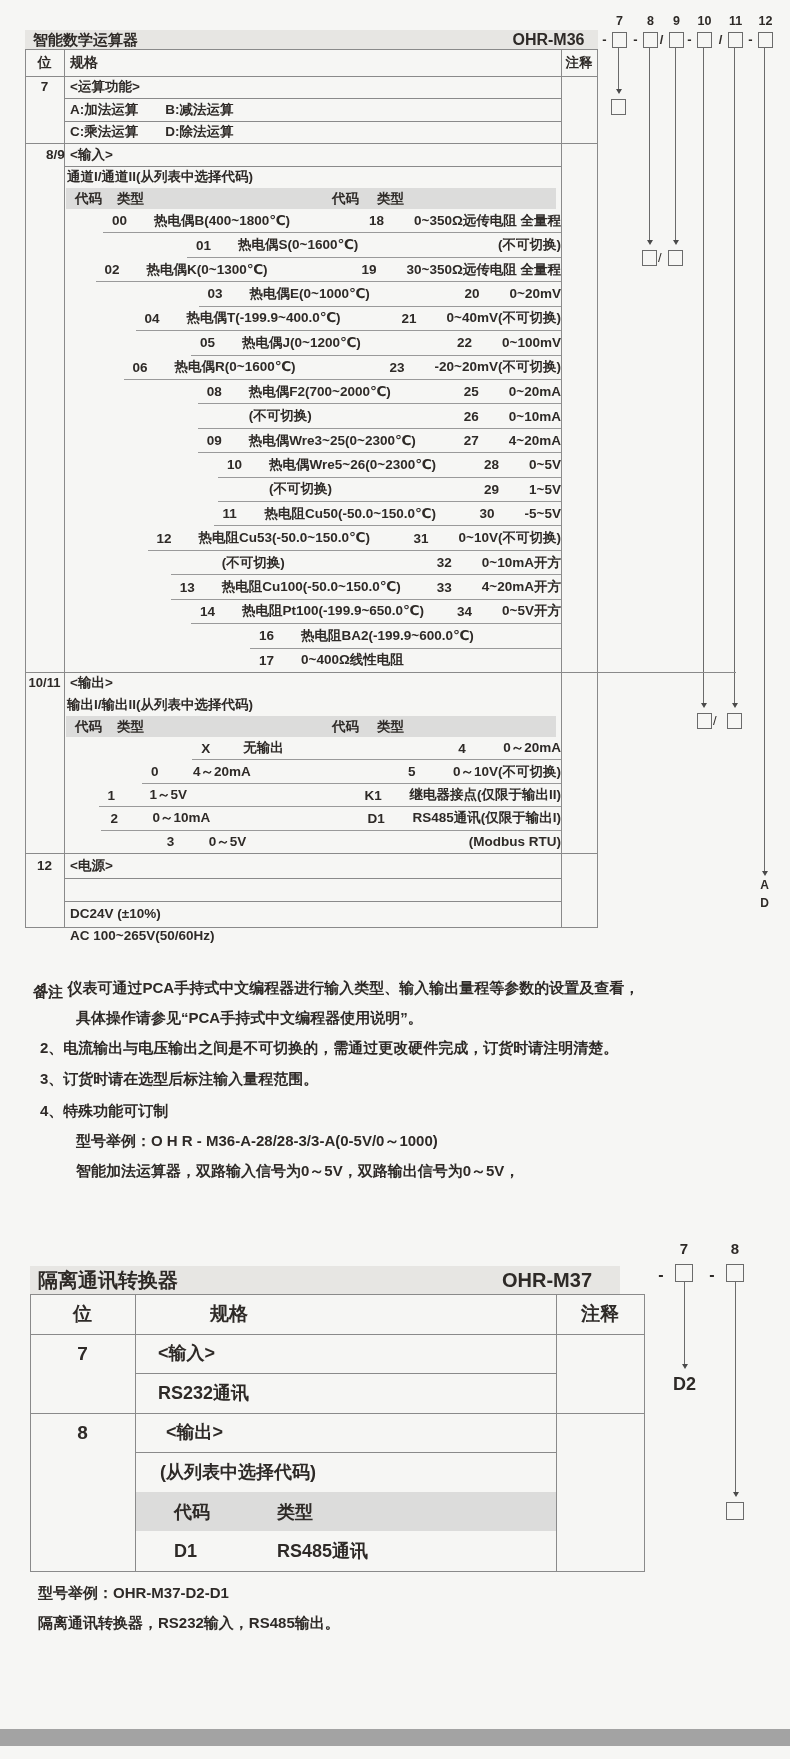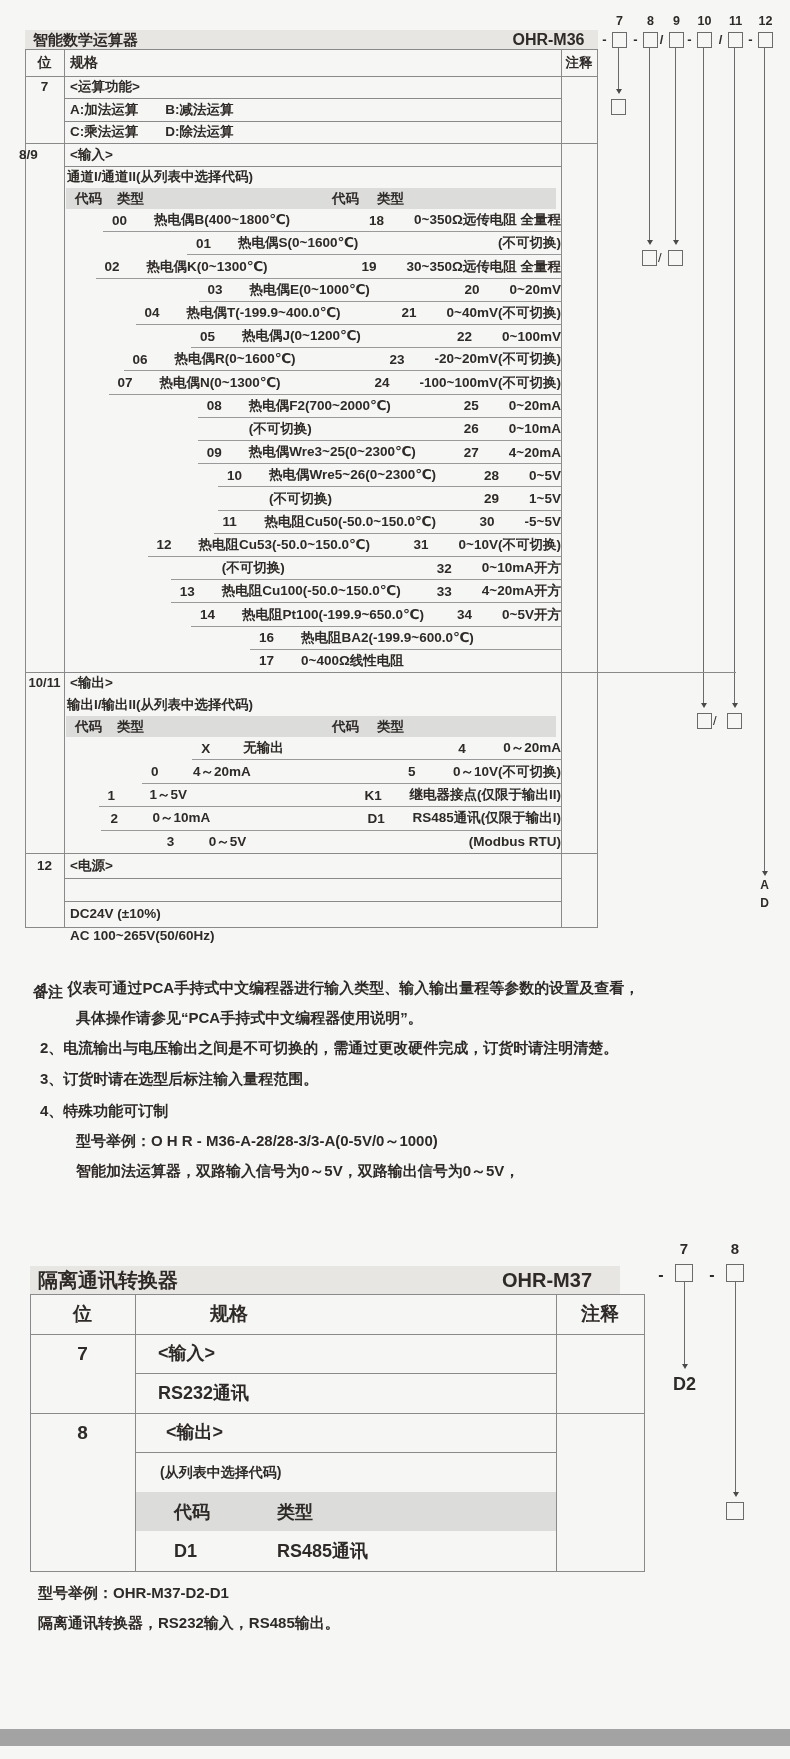--- a/index.html
+++ b/index.html
@@ -128,21 +128,21 @@
 
   <div class="t c" style="left:25px;top:49px;width:39px;height:27px;line-height:27px;font-size:14px;font-weight:700;">位</div>
   <div class="t" style="left:70px;top:49px;height:27px;line-height:27px;font-size:14px;font-weight:700;">规格</div>
   <div class="t c" style="left:561px;top:49px;width:36px;height:27px;line-height:27px;font-size:13.5px;font-weight:700;">注释</div>
 
   <div class="t c" style="left:25px;top:76px;width:39px;height:22px;line-height:22px;font-size:13.5px;font-weight:600;">7</div>
   <div class="t" style="left:70px;top:76px;height:22px;line-height:22px;font-size:13.5px;font-weight:600;">&lt;运算功能&gt;</div>
   <div class="t" style="left:70px;top:98px;height:23px;line-height:23px;font-size:13.5px;font-weight:600;">A:加法运算　　B:减法运算</div>
   <div class="t" style="left:70px;top:121px;height:22px;line-height:22px;font-size:13.5px;font-weight:600;">C:乘法运算　　D:除法运算</div>
 
-  <div class="t c" style="left:9px;top:143px;width:39px;height:23px;line-height:23px;font-size:13.5px;font-weight:600;">8/9</div>
+  <div class="t c" style="left:36px;top:143px;width:39px;height:23px;line-height:23px;font-size:13.5px;font-weight:600;">8/9</div>
   <div class="t" style="left:70px;top:143px;height:23px;line-height:23px;font-size:13.5px;font-weight:600;">&lt;输入&gt;</div>
   <div class="t" style="left:67px;top:166px;height:22px;line-height:22px;font-size:13.5px;font-weight:600;">通道I/通道II(从列表中选择代码)</div>
   <div class="cband" style="left:66px;top:188px;width:490px;height:21px;">
     <span>代码</span>
     <span>类型</span>
     <span>代码</span>
     <span>类型</span>
   </div>
   <div class="crows" style="left:64px;top:209px;width:497px;height:463px;">
 
@@ -188,26 +188,20 @@
         <span>0~100mV</span>
       </div>
 
       <div class="crow">
         <span>06</span>
         <span>热电偶R(0~1600℃)</span>
         <span>23</span>
         <span>-20~20mV(不可切换)</span>
       </div>
 
-      <div class="crow">
-        <span>07</span>
-        <span>热电偶N(0~1300℃)</span>
-        <span>24</span>
-        <span>-100~100mV(不可切换)</span>
-      </div>
 
       <div class="crow">
         <span>08</span>
         <span>热电偶F2(700~2000℃)</span>
         <span>25</span>
         <span>0~20mA</span>
       </div>
 
       <div class="crow">
         <span></span>
@@ -387,21 +381,21 @@
   <div class="t c" style="left:30px;top:1294px;width:105px;height:40px;line-height:40px;font-size:19px;font-weight:700;">位</div>
   <div class="t" style="left:210px;top:1294px;height:40px;line-height:40px;font-size:19px;font-weight:700;">规格</div>
   <div class="t c" style="left:556px;top:1294px;width:88px;height:40px;line-height:40px;font-size:19px;font-weight:700;">注释</div>
 
   <div class="t c" style="left:30px;top:1334px;width:105px;height:39px;line-height:39px;font-size:19px;font-weight:600;">7</div>
   <div class="t" style="left:158px;top:1334px;height:39px;line-height:39px;font-size:18px;font-weight:600;">&lt;输入&gt;</div>
   <div class="t" style="left:158px;top:1373px;height:40px;line-height:40px;font-size:18px;font-weight:600;">RS232通讯</div>
 
   <div class="t c" style="left:30px;top:1413px;width:105px;height:39px;line-height:39px;font-size:19px;font-weight:600;">8</div>
   <div class="t" style="left:166px;top:1413px;height:39px;line-height:39px;font-size:18px;font-weight:600;">&lt;输出&gt;</div>
-  <div class="t" style="left:160px;top:1452px;height:34px;line-height:40px;font-size:14px;font-weight:600;">(从列表中选择代码)</div>
+  <div class="t" style="left:160px;top:1452px;height:34px;line-height:40px;font-size:18px;font-weight:600;">(从列表中选择代码)</div>
 
   <div class="band grid2" style="left:136px;top:1492px;width:420px;height:39px;font-size:18px;font-weight:600;">
     <span>代码</span>
     <span>类型</span>
   </div>
   <div class="grid2" style="position:absolute;left:136px;top:1531px;width:420px;height:40px;font-size:18px;font-weight:600;">
     <span>D1</span>
     <span>RS485通讯</span>
   </div>
 

